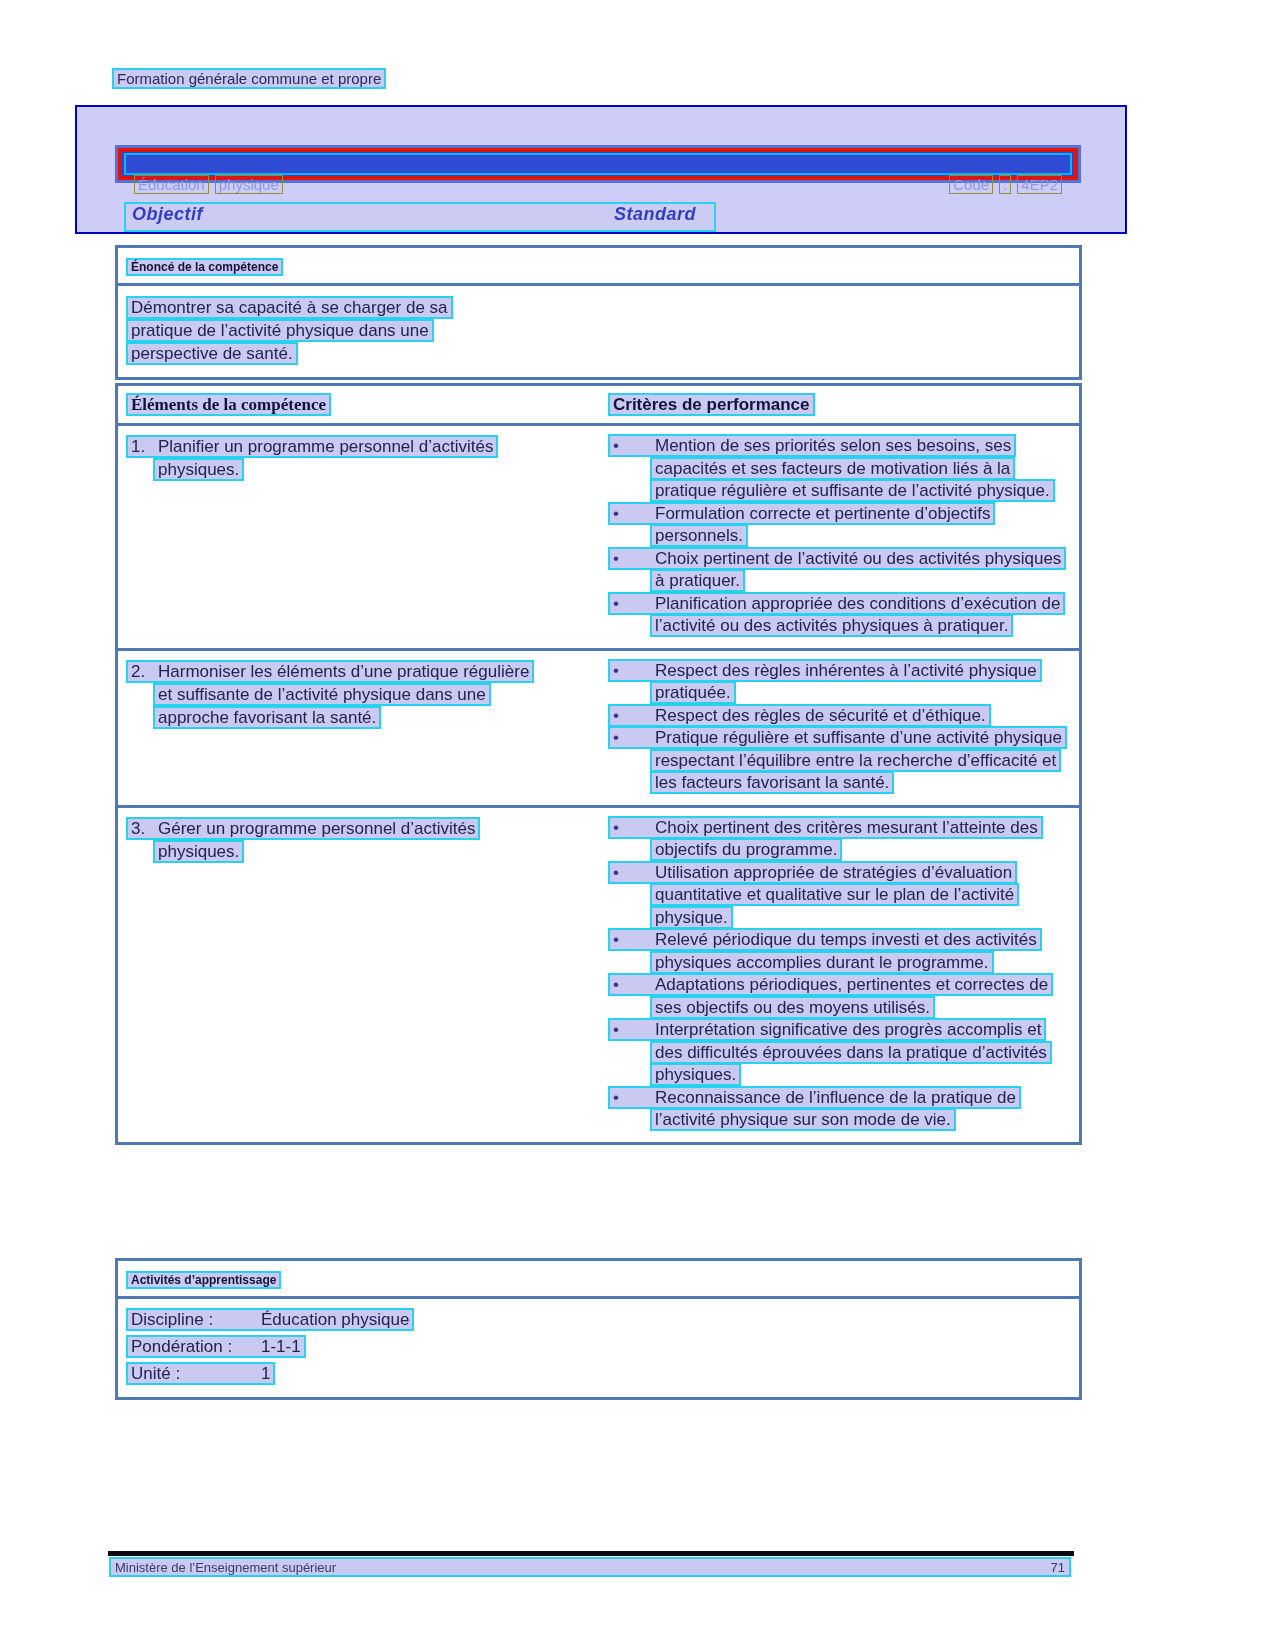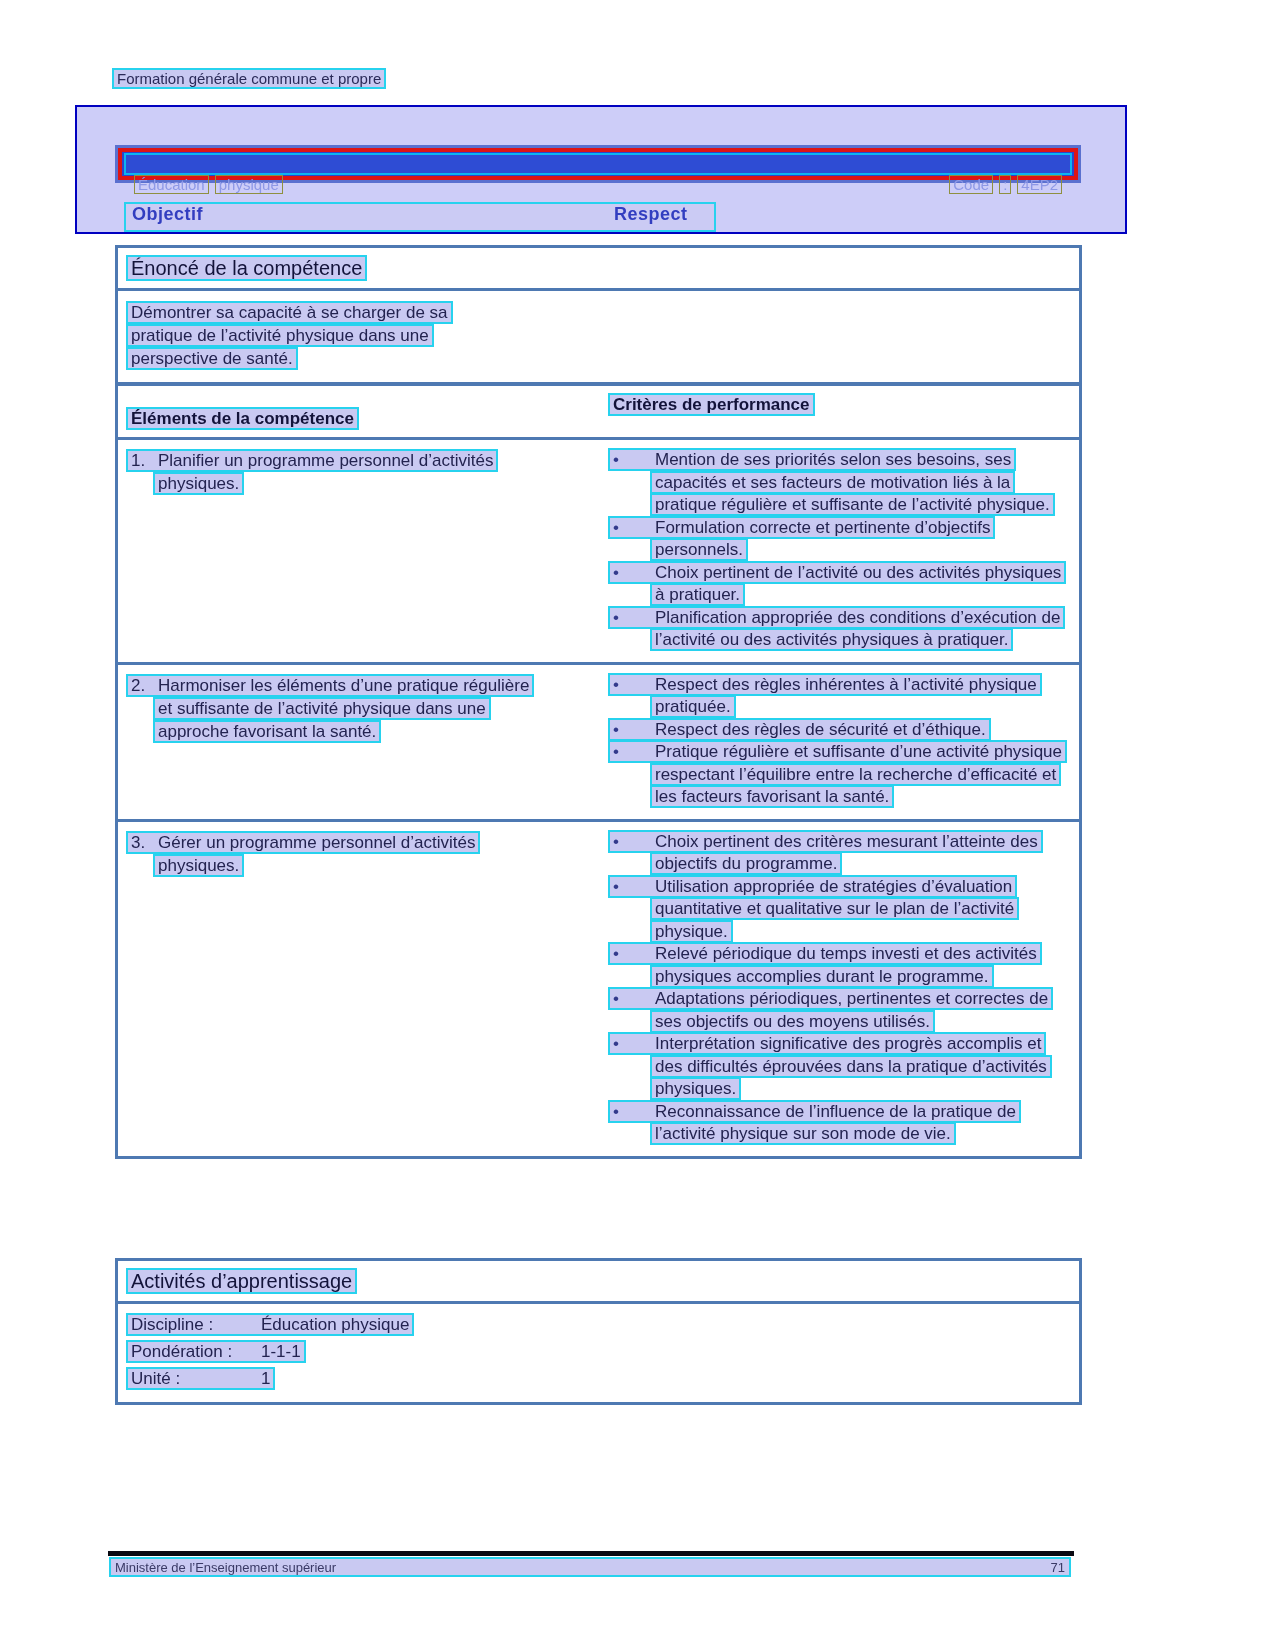--- a/index.html
+++ b/index.html
@@ -39,41 +39,41 @@
   .words{display:flex;gap:6px;align-items:center;margin-top:40px;}
   .wordbox{
     border:1px solid #8f9040;padding:0 3px;color:#8d98e6;font-size:15px;
     white-space:nowrap;line-height:17px;
   }
   .objstd{
     position:absolute;left:47px;top:95px;width:588px;height:26px;
     background:#cbcbf4;border:2px solid #27d2ee;
   }
   .objstd span{
-    position:absolute;top:0;font-size:18px;font-weight:bold;
+    position:absolute;top:0;font-size:18px;font-weight:bold;font-style:italic;
     color:#323ec0;letter-spacing:0.5px;
   }
   .obj{left:6px;} .std{left:488px;}
   
   .sbox{
     position:absolute;left:115px;width:967px;background:#ffffff;
     border:3px solid #4e79b2;box-sizing:border-box;
   }
   .sbox-head{
     border-bottom:3px solid #4e79b2;padding:9px 8px 8px 8px;
   }
-  .sbox-head .hl{font-weight:normal;color:#13133a;font-size:20px;}
+  .sbox-head .hl{font-weight:bold;color:#13133a;font-size:12px;}
   .enonce{top:245px;}
   .enonce-body{padding:10px 8px 12px 8px;font-size:17px;line-height:23px;}
   .enonce-body .hlc{display:inline;}
   .enonce-inner{max-width:382px;}
   
   .ctable{top:383px;}
   .thead{display:flex;border-bottom:3px solid #4e79b2;}
-  .thead .cell1{width:482px;box-sizing:border-box;padding:23px 8px 8px 8px;}
+  .thead .cell1{width:482px;box-sizing:border-box;padding:9px 8px 8px 8px;font-family:Liberation Serif, serif;}
   .thead .cell2{flex:1;box-sizing:border-box;padding:9px 8px 8px 8px;}
   .thead .hl{font-weight:bold;color:#13133a;font-size:17px;}
   .trow{display:flex;border-bottom:3px solid #4e79b2;}
   .trow:last-child{border-bottom:none;}
   .el-cell{
     width:482px;box-sizing:border-box;padding:9px 57px 10px 8px;
     font-size:17px;line-height:23px;
   }
   .el-wrap{padding-left:27px;text-indent:-27px;}
   .num{display:inline-block;width:27px;text-indent:0;}
@@ -112,21 +112,21 @@
           <span class="words">
               <span class="wordbox">Code</span>
               <span class="wordbox">:</span>
               <span class="wordbox">4EP2</span>
             </span>
         </div>
       </div>
     </div>
     <div class="objstd">
       <span class="obj">Objectif</span>
-      <span class="std">Respect</span>
+      <span class="std">Standard</span>
     </div>
   </div>
 
   <div class="sbox enonce">
     <div class="sbox-head">
       <span class="hl">Énoncé de la compétence</span>
     </div>
     <div class="enonce-body">
       <div class="enonce-inner">
         <span class="hlc">Démontrer sa capacité à se charger de sa pratique de l’activité physique dans une perspective de santé.</span>

